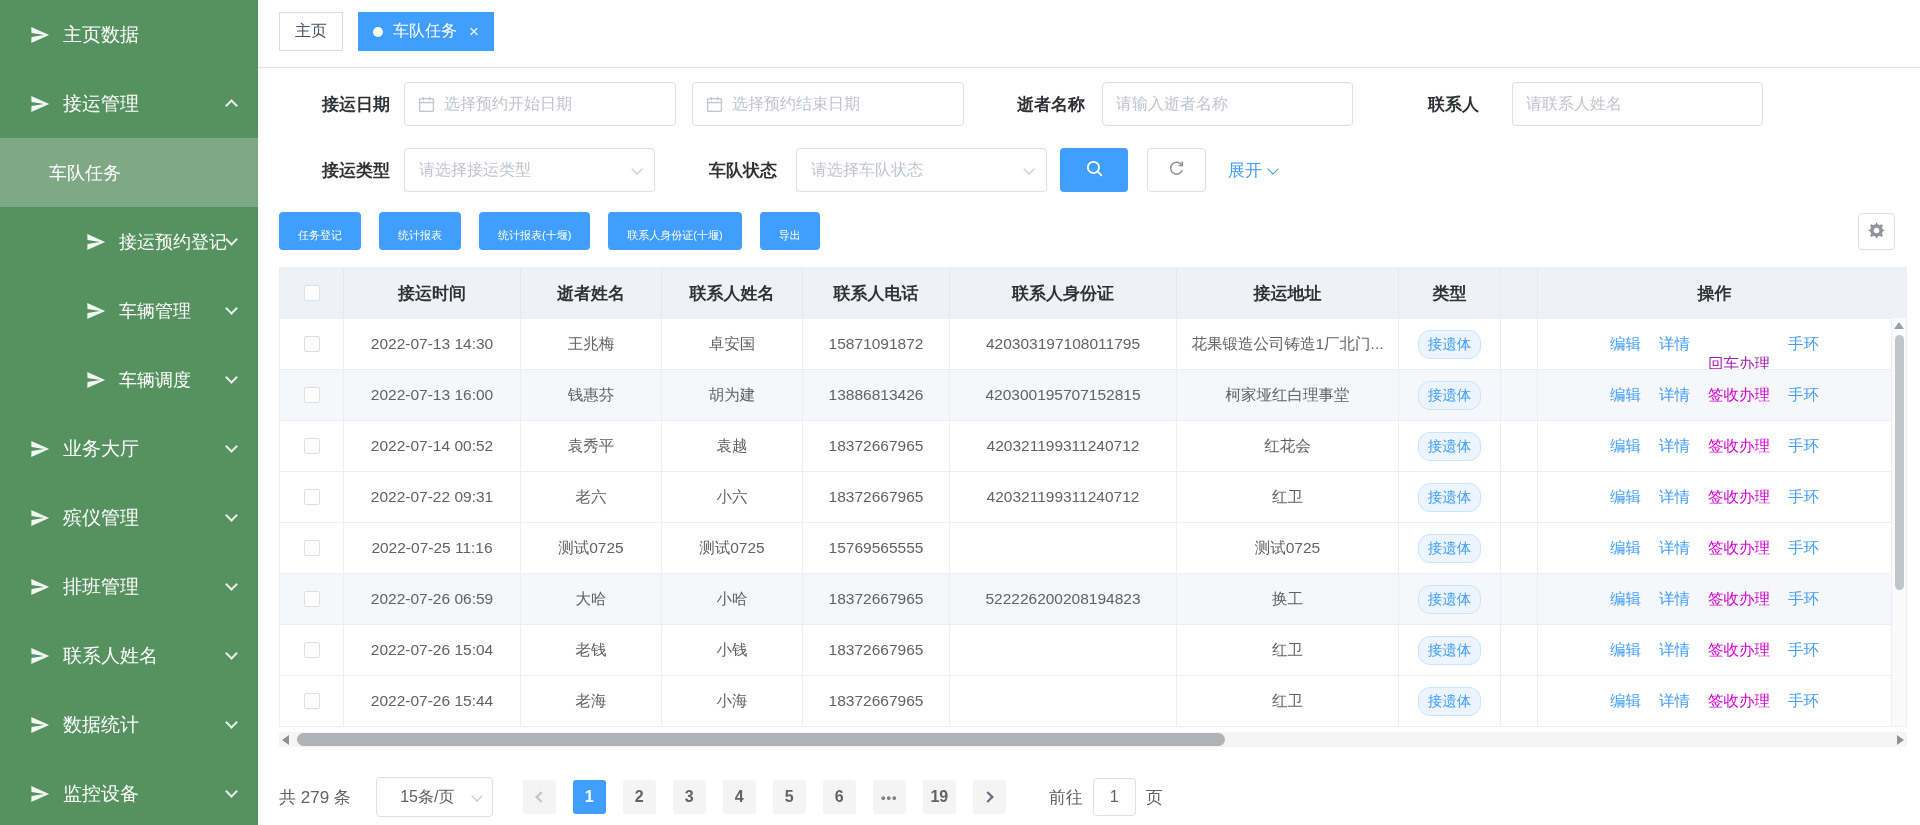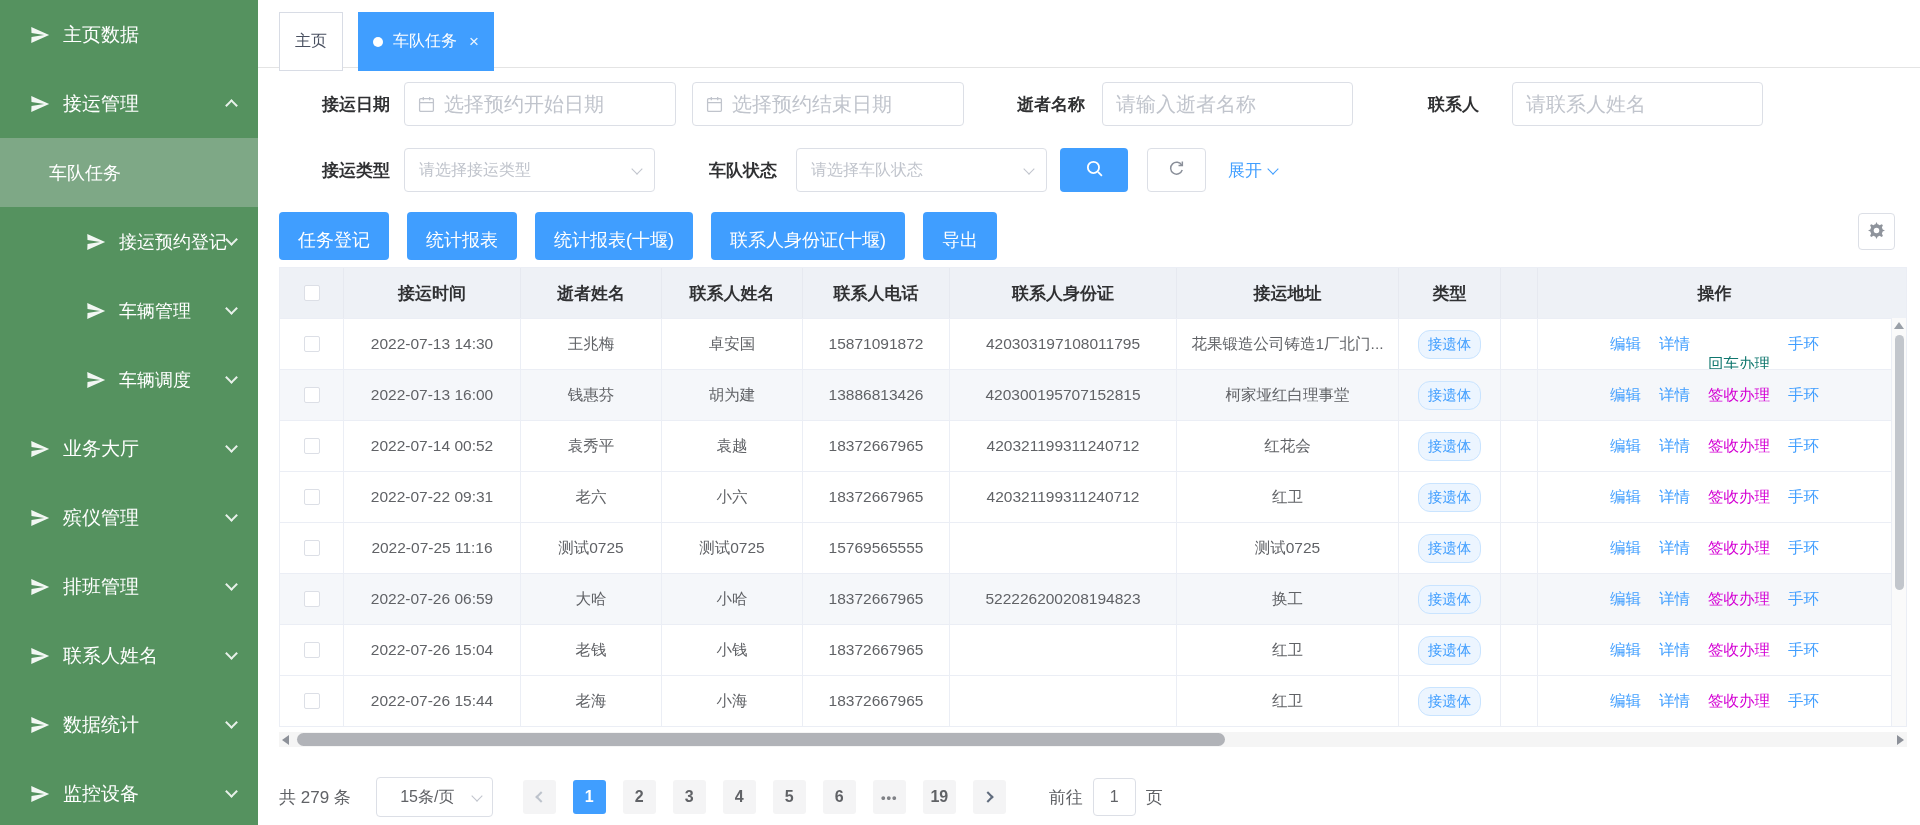--- a/index.html
+++ b/index.html
@@ -17,38 +17,38 @@
   .plane { display:flex; margin-right:13px; }
   .chev { position:absolute; right:22px; width:9px; height:9px;
     border-right:2px solid #e8f1ea; border-bottom:2px solid #e8f1ea; }
   .chev-down { transform:rotate(45deg); margin-top:-4px; }
   .chev-up { transform:rotate(-135deg); margin-top:4px; }
 
   
   .content { flex:1; display:flex; flex-direction:column; background:#fff; }
 
   .tabbar { height:68px; padding:12px 0 0 21px; border-bottom:1px solid #e4e4e4; display:flex; }
-  .tab { height:59px; display:inline-flex; align-items:center; font-size:16px; cursor:pointer; }
+  .tab { height:39px; display:inline-flex; align-items:center; font-size:16px; cursor:pointer; }
   .tab-plain { border:1px solid #d8dce5; background:#fff; color:#495060; padding:0 15px; }
   .tab-active { background:#409eff; color:#fff; padding:0 15px; margin-left:15px; }
   .tab-dot { width:10px; height:10px; border-radius:50%; background:#fff; margin-right:10px; }
   .tab-close { margin-left:12px; font-size:17px; line-height:1; opacity:.9; }
 
   
   .filter-row { display:flex; align-items:center; margin-left:21px; }
   .fr1 { margin-top:14px; }
   .fr2 { margin-top:22px; }
   .f-label { font-weight:bold; color:#303133; font-size:17px; text-align:right; flex-shrink:0; }
   .w111 { width:111px; margin-right:14px; }
   .w121 { width:121px; margin-right:17px; }
   .w126 { width:126px; margin-right:33px; }
   .w122 { width:122px; margin-right:19px; }
   .f-input { display:flex; align-items:center; height:44px; border:1px solid #dcdfe6;
     border-radius:4px; background:#fff; padding:0 13px; }
-  .f-input input { border:none; outline:none; width:100%; font-size:20px; color:#6d28d9;
+  .f-input input { border:none; outline:none; width:100%; font-size:16px; color:#6d28d9;
     font-family:inherit; background:transparent; }
   .f-input input::placeholder { color:#c0c4cc; }
   .cal { display:flex; margin-right:9px; flex-shrink:0; }
   .in-w272 { width:272px; }
   .in-w251 { width:251px; }
   .gap16 { width:16px; flex-shrink:0; }
   .f-select { position:relative; display:flex; align-items:center; height:44px; width:251px;
     border:1px solid #dcdfe6; border-radius:4px; background:#fff; padding:0 30px 0 14px;
     font-size:16px; color:#c0c4cc; cursor:pointer; }
   .sel-chev { position:absolute; right:13px; width:8px; height:8px;
@@ -59,22 +59,22 @@
   .btn-refresh { width:59px; height:44px; margin-left:19px; background:#fff;
     border:1px solid #dcdfe6; border-radius:4px; display:flex; align-items:center;
     justify-content:center; cursor:pointer; }
   .expand-link { margin-left:22px; color:#409eff; font-size:17px; display:flex;
     align-items:center; cursor:pointer; }
   .expand-chev { width:8px; height:8px; border-right:1.6px solid #409eff;
     border-bottom:1.6px solid #409eff; transform:rotate(45deg); margin:-3px 0 0 7px; }
 
   
   .toolbar { position:relative; margin:20px 13px 0 21px; height:38px; display:flex; }
-  .tb-btn { height:48px; padding:16px 19px; margin-right:18px; background:#409eff; color:#fff;
-    border:none; border-radius:4px; font-size:18px; font-family:inherit; cursor:pointer; }
+  .tb-btn { height:38px; padding:16px 19px; margin-right:18px; background:#409eff; color:#fff;
+    border:none; border-radius:4px; font-size:11px; font-family:inherit; cursor:pointer; }
   .gear-btn { position:absolute; right:12px; top:1px; width:37px; height:37px; background:#fff;
     border:1px solid #dcdfe6; border-radius:4px; display:flex; align-items:center;
     justify-content:center; cursor:pointer; }
 
   
   .table { position:relative; margin:17px 13px 0 21px; border:1px solid #ebeef5; }
   .thead { display:flex; height:50px; background:#eef1f6; padding-right:15px; }
   .hcell { display:flex; align-items:center; justify-content:center; font-size:17px;
     font-weight:bold; color:#303133; border-right:1px solid #e6e9f0; }
   .trow { display:flex; height:51px; background:#fff; border-top:1px solid #ebeef5;
@@ -90,21 +90,21 @@
   .c-id    { width:227px; flex-shrink:0; }
   .c-addr  { width:222px; flex-shrink:0; }
   .c-type  { width:102px; flex-shrink:0; }
   .c-gap   { width:37px; flex-shrink:0; }
   .c-ops   { flex:1; border-right:none; }
   .checkbox { width:16px; height:16px; border:1px solid #dcdfe6; border-radius:2px;
     background:#fff; cursor:pointer; }
   .type-tag { background:#ecf5ff; border:1px solid #c9e4ff; color:#409eff; font-size:14.5px;
     padding:4px 9px; border-radius:12px; }
   .op-link { color:#409eff; font-size:15.5px; margin:0 9px; text-decoration:none; cursor:pointer; }
-  .act-red { color:#0f766e;margin-top:40px; }
+  .act-red { color:#a21caf;margin-top:40px; }
   .act-magenta { color:#d400d4; }
 
   .vscroll { position:absolute; top:50px; right:0; bottom:0; width:15px; background:#fafafa;
     border-left:1px solid #ebeef5; }
   .vs-up { width:0; height:0; margin:4px auto 0; border-left:5px solid transparent;
     border-right:5px solid transparent; border-bottom:7px solid #9aa0a8; }
   .vs-thumb { width:9px; margin:6px auto 0; height:255px; background:#c2c6cc; border-radius:5px; }
 
   
   .hscroll { display:flex; align-items:center; margin:5px 13px 0 21px; height:15px; background:#f5f5f5; }

